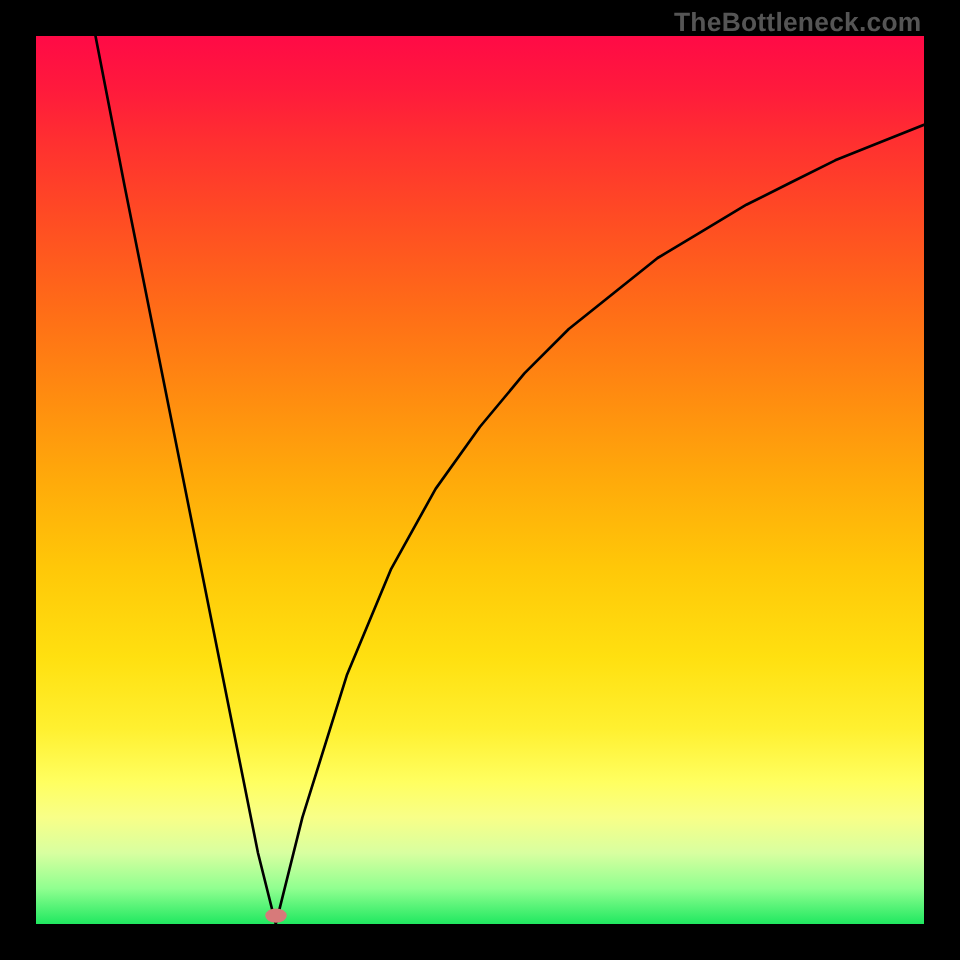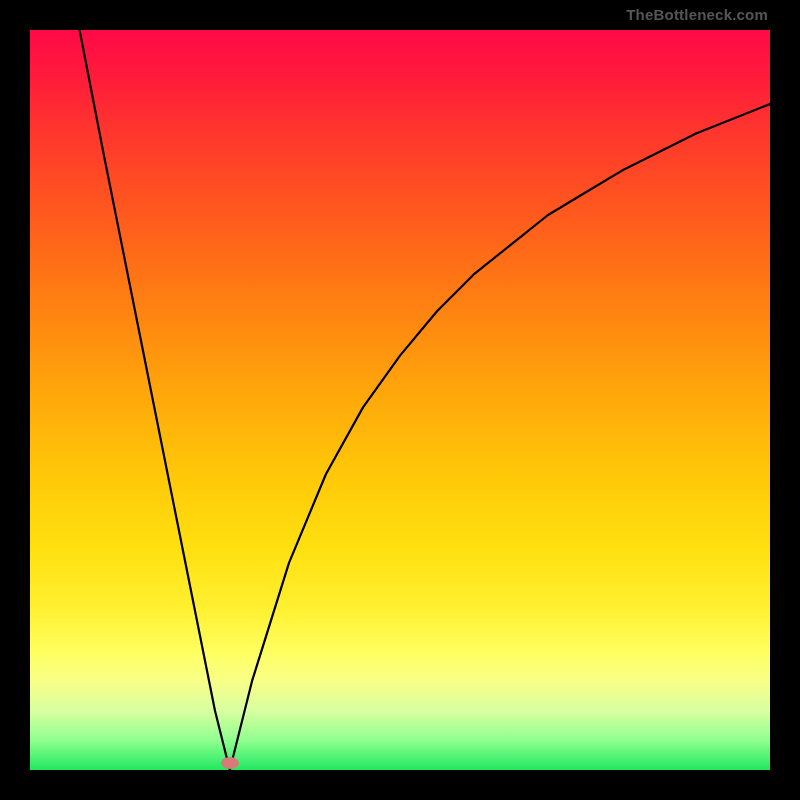--- a/index.html
+++ b/index.html
@@ -40,21 +40,21 @@
       #d8ffa0 92%,
       #90ff90 96%,
       #20e860 100%
     );
   }
   .watermark {
     position: absolute;
     top: 6px;
     right: 32px;
     color: #555;
-    font-size: 15px;
+    font-size: 22px;
     font-weight: 600;
     letter-spacing: 0.2px;
     user-select: none;
   }
   svg.curve {
     position: absolute;
     left: 0;
     top: 0;
     width: 740px;
     height: 740px;

